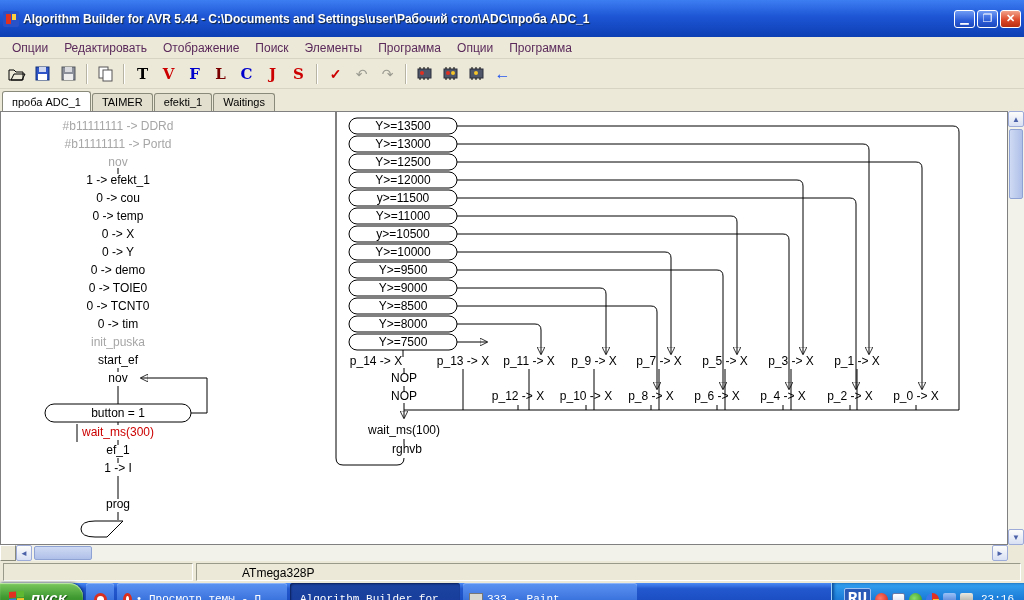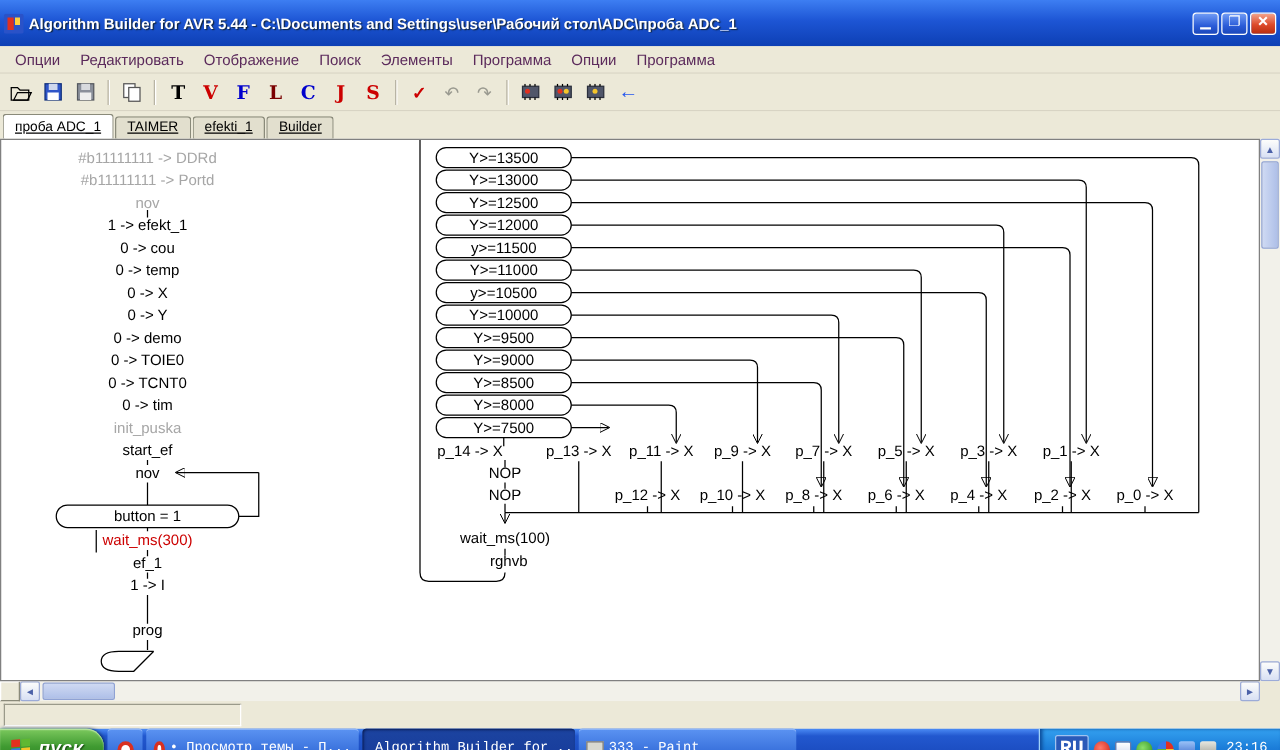--- a/index.html
+++ b/index.html
@@ -30,21 +30,21 @@
     border:1px solid transparent;cursor:default;}
   .sep{width:2px;height:20px;border-left:1px solid #b8b4a4;border-right:1px solid #fff;margin:0 4px;}
   .letter{font-family:"DejaVu Serif",serif;font-weight:bold;font-size:15px;}
   .cT{color:#000}.cV{color:#cc0000}.cF{color:#0000cc}.cL{color:#7a0000}
   .cC{color:#0000cc}.cJ{color:#cc0000}.cS{color:#cc0000}
   .check{color:#cc0000;font-weight:bold;font-size:14px;}
   .dis{color:#9a9a90;font-size:14px;}
   .backarrow{color:#2255ee;font-weight:bold;font-size:16px;}
 
   
-  .tabbar{height:22px;background:#ece9d8;display:flex;align-items:flex-end;padding:0 0 0 2px;text-decoration:underline;}
+  .tabbar{height:22px;background:#ece9d8;display:flex;align-items:flex-end;padding:0 0 0 2px;}
   .tab{border:1px solid #8a8a7a;border-bottom:none;border-radius:3px 3px 0 0;background:#e2dfce;
     padding:2px 9px 3px 9px;margin-right:1px;font-size:11px;cursor:default;}
   .tab.active{background:#fff;padding-top:4px;font-weight:normal;}
 
   
   .canvas-row{display:flex;height:434px;}
   .canvas{width:1008px;height:434px;background:#fff;border:1px solid #808080;position:relative;overflow:hidden;}
   .canvas svg{position:absolute;left:0;top:0;}
   svg text{font-family:"Liberation Sans",sans-serif;font-size:12px;fill:#000;text-anchor:middle;}
   svg text.g{fill:#a6a6a6;}
@@ -189,21 +189,21 @@
       <circle cx="8" cy="6" r="2" fill="#f5c52a"></circle>
     </svg>
   </span>
   <span class="tb backarrow">←</span>
 </div>
 
 <div class="tabbar">
   <span class="tab active">проба ADC_1</span>
   <span class="tab">TAIMER</span>
   <span class="tab">efekti_1</span>
-  <span class="tab">Builder</span>
+  <span class="tab">Waitings</span>
 </div>
 
 <div class="canvas-row">
   <div class="canvas">
     <svg width="1006" height="432" viewBox="0 0 1006 432">
       <defs>
         <marker id="ar" viewBox="0 0 10 10" refX="9" refY="5" markerWidth="8" markerHeight="8" orient="auto">
           <path d="M0,0 L10,5 L0,10 Z" fill="#000" stroke="none"></path>
         </marker>
       </defs>
@@ -321,20 +321,21 @@
   <span class="grip"></span>
   <span class="sbtn">◄</span>
   <span class="hthumb"></span>
   <span class="htrack"></span>
   <span class="sbtn">►</span>
   <span class="corner"></span>
 </div>
 
 <div class="statusbar">
   <span class="panel p1"></span>
+  <span class="panel p2">ATmega328P</span>
 </div>
 
 <div class="taskbar">
   <span class="startbtn">
     <svg width="18" height="18" viewBox="0 0 18 18">
       <rect x="1" y="2" width="7" height="6" fill="#e23020" transform="skewY(-4)"></rect>
       <rect x="9" y="2" width="7" height="6" fill="#5fb832" transform="skewY(-4)"></rect>
       <rect x="1" y="9" width="7" height="6" fill="#3a78e8" transform="skewY(-4)"></rect>
       <rect x="9" y="9" width="7" height="6" fill="#f5c52a" transform="skewY(-4)"></rect>
     </svg>

